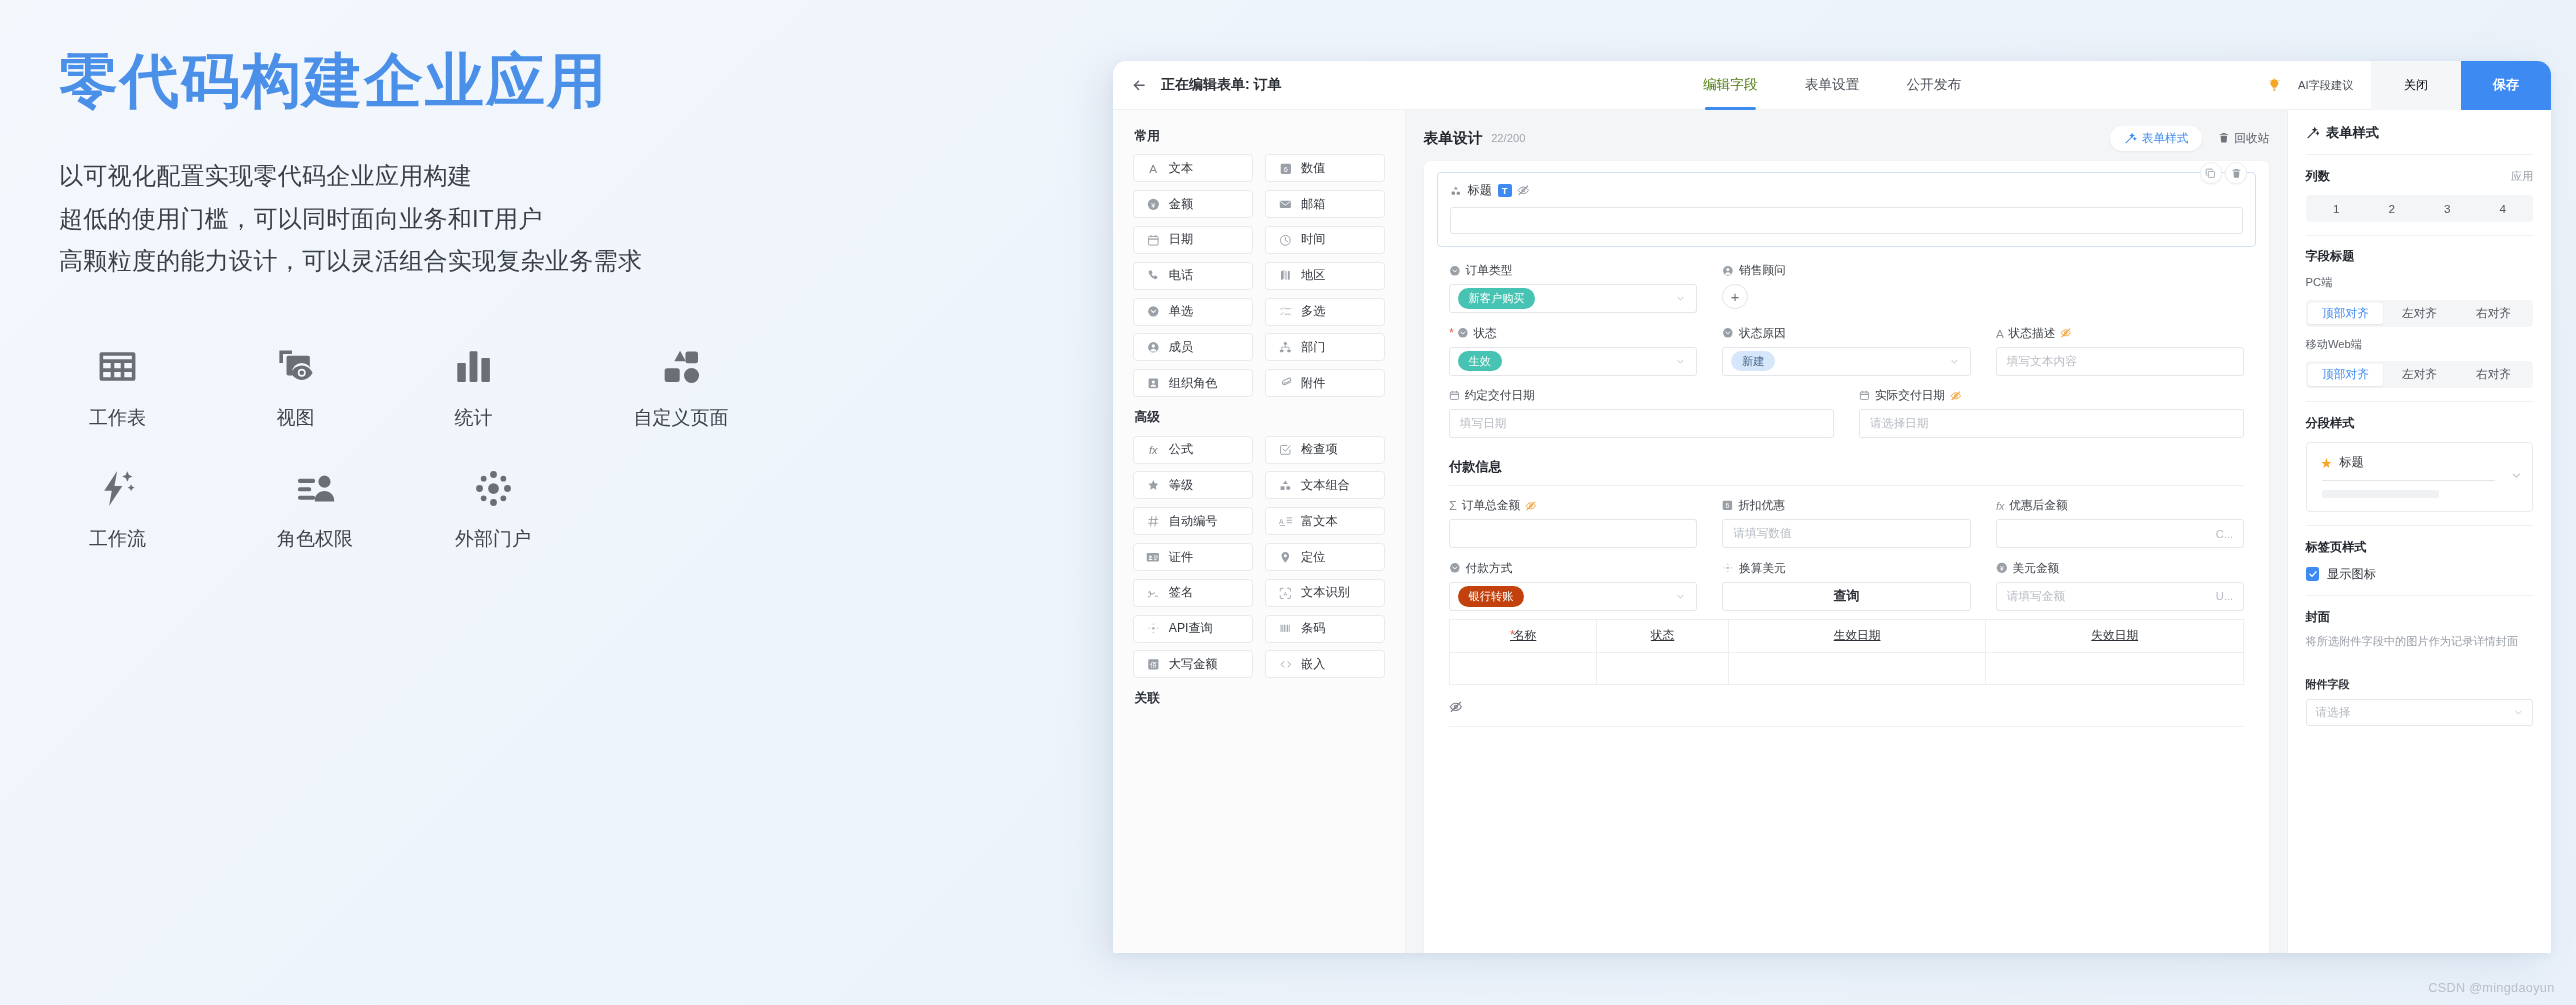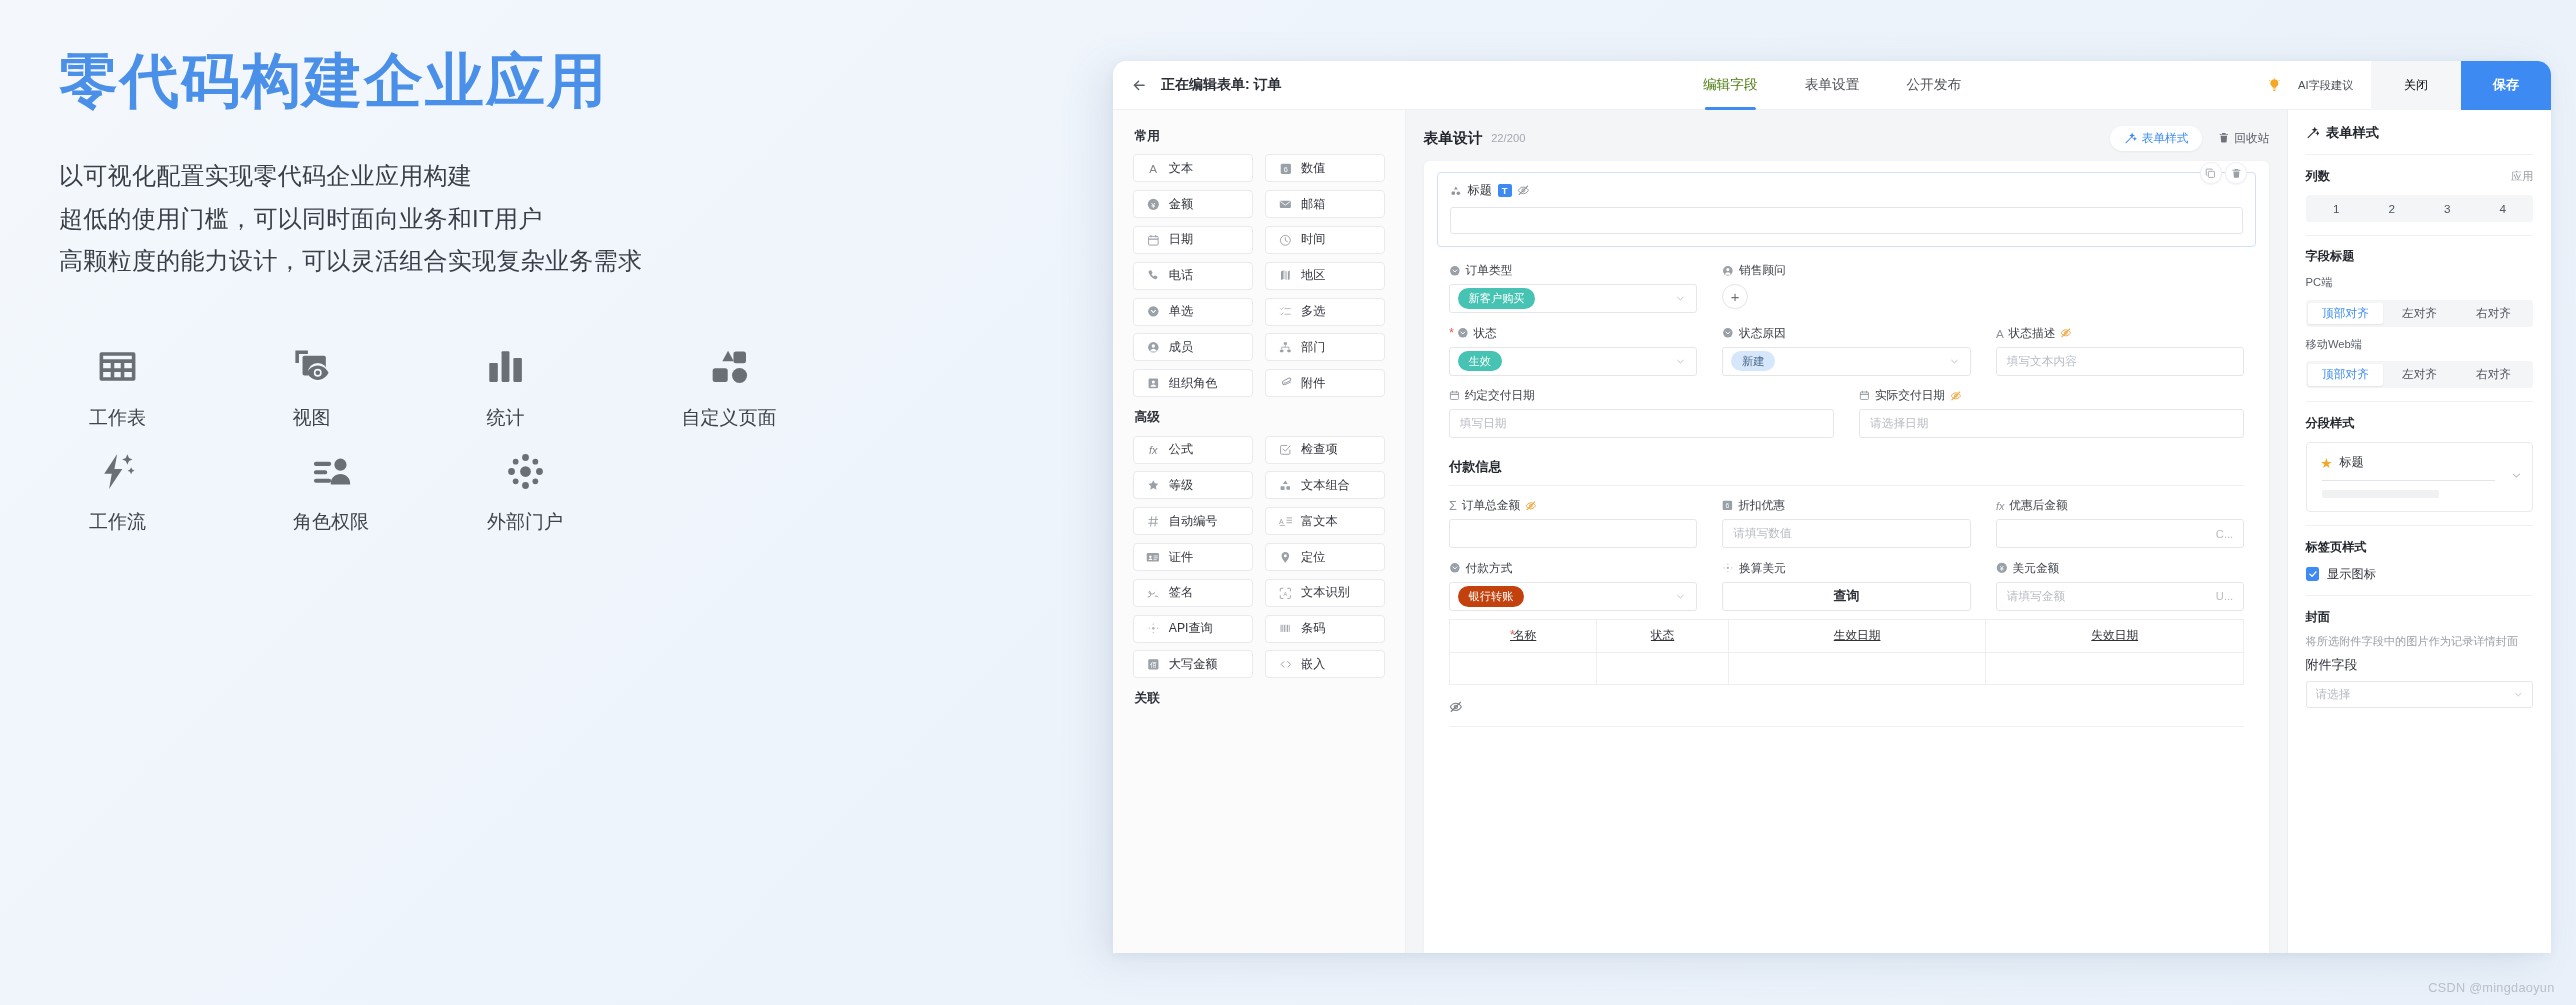--- a/index.html
+++ b/index.html
@@ -31,21 +31,20 @@
     color: #3a3f47;
     font-size: 24px;
     line-height: 1.78;
     letter-spacing: 0.3px;
   }
   .features {
     margin-top: 59px;
     display: grid;
     grid-template-columns: repeat(4, 178px);
     row-gap: 33px;
-    gap: 16px;
   }
   .feature {
     display: flex;
     flex-direction: column;
     align-items: center;
     width: 117px;
   }
   .feature .fi { height: 49px; display: flex; align-items: center; justify-content: center; }
   .feature .flabel {
     margin-top: 13.7px;
@@ -415,21 +414,21 @@
   .cp-bar { height: 7.8px; background: #f0f1f3; border-radius: 2px; width: 58%; margin-left: 2px; }
   .cp-chev { position: absolute; right: 9.8px; top: 50%; transform: translateY(-50%); color: #b9bec5; }
   .cb-row { display: flex; align-items: center; gap: 7.8px; margin-top: 9.8px; font-size: 12.2px; color: #2d3138; }
   .cbx {
     width: 13.7px; height: 13.7px; border-radius: 2.4px;
     background: #3d8bf2;
     display: flex; align-items: center; justify-content: center;
     cursor: pointer;
   }
   .sp-desc { font-size: 11.2px; color: #9aa0a8; margin-top: 6.8px; line-height: 1.5; }
-  .sp-fieldlabel { font-size: 13px; color: #2d3138; margin-top: 6px; font-weight:normal; }
+  .sp-fieldlabel { font-size: 11px; color: #2d3138; margin-top: 27px; font-weight:bold; }
   .sp-select {
     margin-top: 7.8px;
     height: 27px;
     border: 1px solid #e4e6ea;
     border-radius: 2.9px;
     display: flex; align-items: center;
     padding: 0 8.8px;
     font-size: 11.7px; color: #b7bcc3;
   }
 

